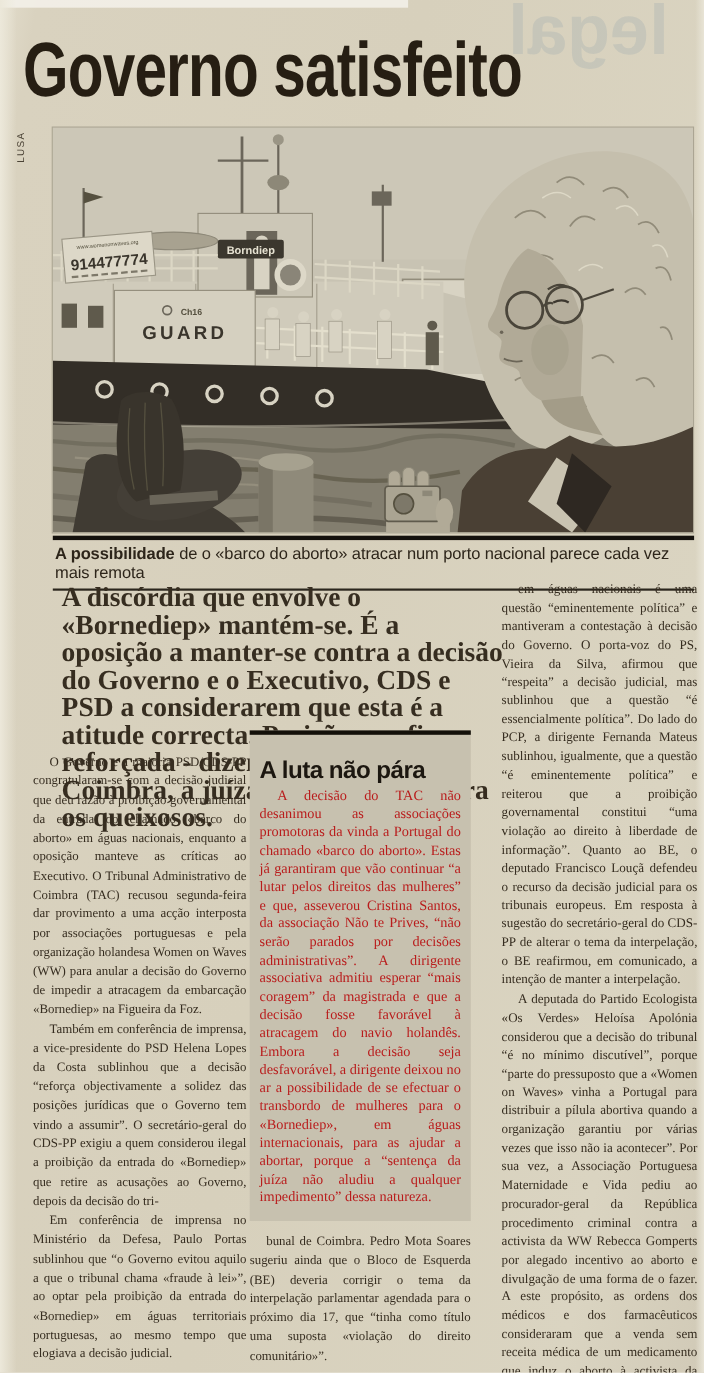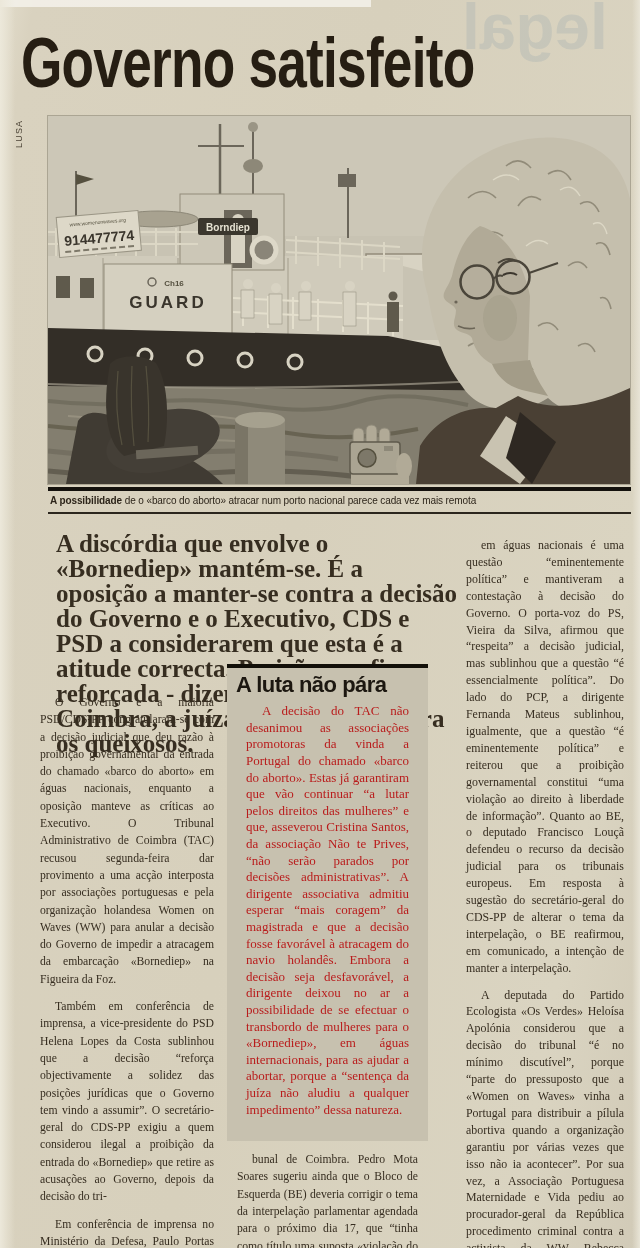--- a/index.html
+++ b/index.html
@@ -55,50 +55,50 @@
     position:absolute;left:48px;top:116px;width:582px;height:368px;
     background:#c7c2b2;outline:1px solid #aba593;
   }
   .photo svg{display:block;}
   .caption{
     position:absolute;left:48px;top:487px;width:583px;
     border-top:4px solid #14110d;
     border-bottom:2px solid #2b261d;
     padding:4px 2px 6px 2px;
     font-family:"Liberation Sans",sans-serif;
-    font-size:10px;letter-spacing:-0.1px;color:#2d251a;
+    font-size:15px;letter-spacing:-0.1px;color:#2d251a;
     box-sizing:border-box;
   }
   .cap-bold{font-weight:bold;}
 
   .lead{
     position:absolute;left:56px;top:531px;width:404px;
     font-size:25px;line-height:25px;color:#362d20;font-weight:bold;
   }
   .col{
     position:absolute;
     font-size:11.7px;line-height:17.3px;
     text-align:justify;color:#362d20;
   }
-  .col p{margin:10px;text-indent:15px;}
+  .col p{margin:0;text-indent:15px;}
   .col p + p{margin-top:1px;}
   .col1{left:30px;top:684px;width:194px;}
   .col2{left:227px;top:664px;width:201px;}
   .col3{left:456px;top:527px;width:178px;font-size:11.9px;line-height:16.9px;}
 
   .box{
     background:#c7c1af;
     border-top:4px solid #131009;
     padding:7px 9px 13px 9px;
     margin-bottom:10px;
   }
   .box-title{
     font-family:"Liberation Sans",sans-serif;font-weight:bold;
     font-size:22px;letter-spacing:-.5px;color:#1c1710;
-    margin:1px 0 7px 0;text-indent:0;
+    margin:16px 0 7px 0;text-indent:0;
   }
   .box p{font-size:13px;line-height:16.6px;text-indent:16px;color:#b91c1c;}
 </style>
 </head>
 <body>
 
 <div class="paper">
   <div class="edge-top"></div>
   <div class="edge-left"></div>
   <div class="edge-right"></div>

